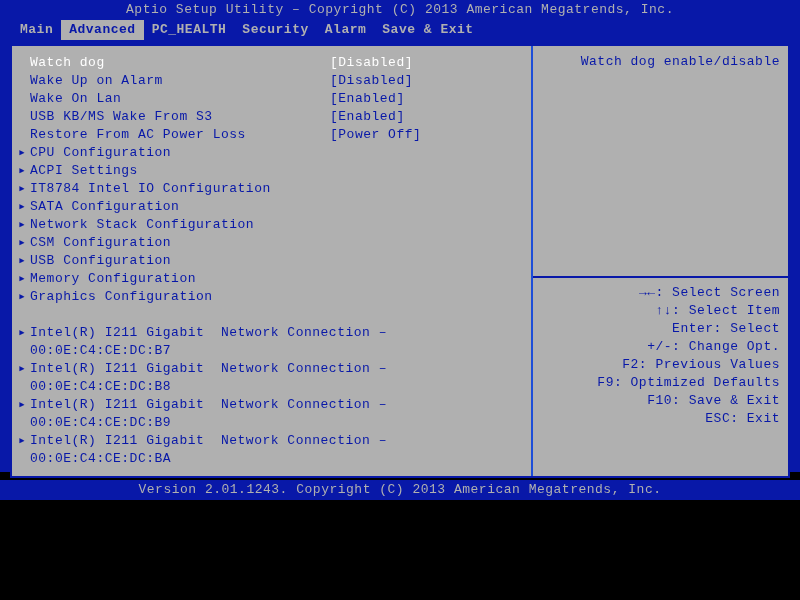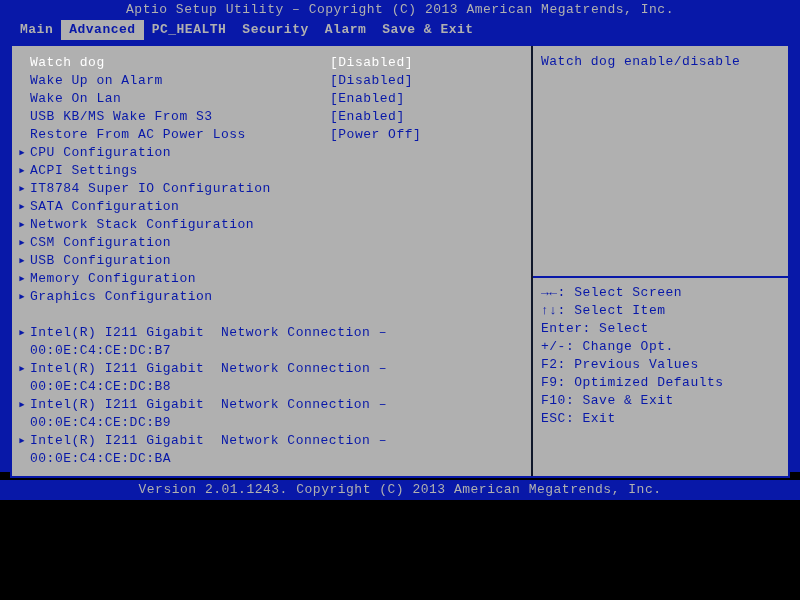--- a/index.html
+++ b/index.html
@@ -48,29 +48,30 @@
   .panels {
     flex: 1;
     display: flex;
     background: #b0b0b0;
     margin: 4px 10px 2px 10px;
     border: 2px solid #0818a8;
   }
   .main-panel {
     flex: 1;
     padding: 8px 6px;
-    border-right: 2px solid #0f172a;
+    border-right: 2px solid #1d4ed8;
     color: #0818a8;
   }
   .side-panel {
     width: 255px;
     padding: 8px 8px;
     color: #0818a8;
     display: flex;
     flex-direction: column;
+    text-align: right;
   }
   .row {
     display: flex;
     height: 18px;
     line-height: 18px;
     white-space: pre;
   }
   .row .label { width: 300px; }
   .row.selected .label, .row.selected .value { color: #fff; }
   .arrow {
@@ -125,21 +126,21 @@
       </div>
       <div class="row">
         <span class="pad"></span><span class="label">USB KB/MS Wake From S3</span><span class="value">[Enabled]</span>
       </div>
       <div class="row">
         <span class="pad"></span><span class="label">Restore From AC Power Loss</span><span class="value">[Power Off]</span>
       </div>
 
       <div class="row"><span class="arrow">▸</span><span>CPU Configuration</span></div>
       <div class="row"><span class="arrow">▸</span><span>ACPI Settings</span></div>
-      <div class="row"><span class="arrow">▸</span><span>IT8784 Super IO Configuration</span></div>
+      <div class="row"><span class="arrow">▸</span><span>IT8784 Intel IO Configuration</span></div>
       <div class="row"><span class="arrow">▸</span><span>SATA Configuration</span></div>
       <div class="row"><span class="arrow">▸</span><span>Network Stack Configuration</span></div>
       <div class="row"><span class="arrow">▸</span><span>CSM Configuration</span></div>
       <div class="row"><span class="arrow">▸</span><span>USB Configuration</span></div>
       <div class="row"><span class="arrow">▸</span><span>Memory Configuration</span></div>
       <div class="row"><span class="arrow">▸</span><span>Graphics Configuration</span></div>
 
       <div class="spacer"></div>
 
       <div class="row"><span class="arrow">▸</span><span class="netrow">Intel(R) I211 Gigabit  Network Connection –</span></div>

